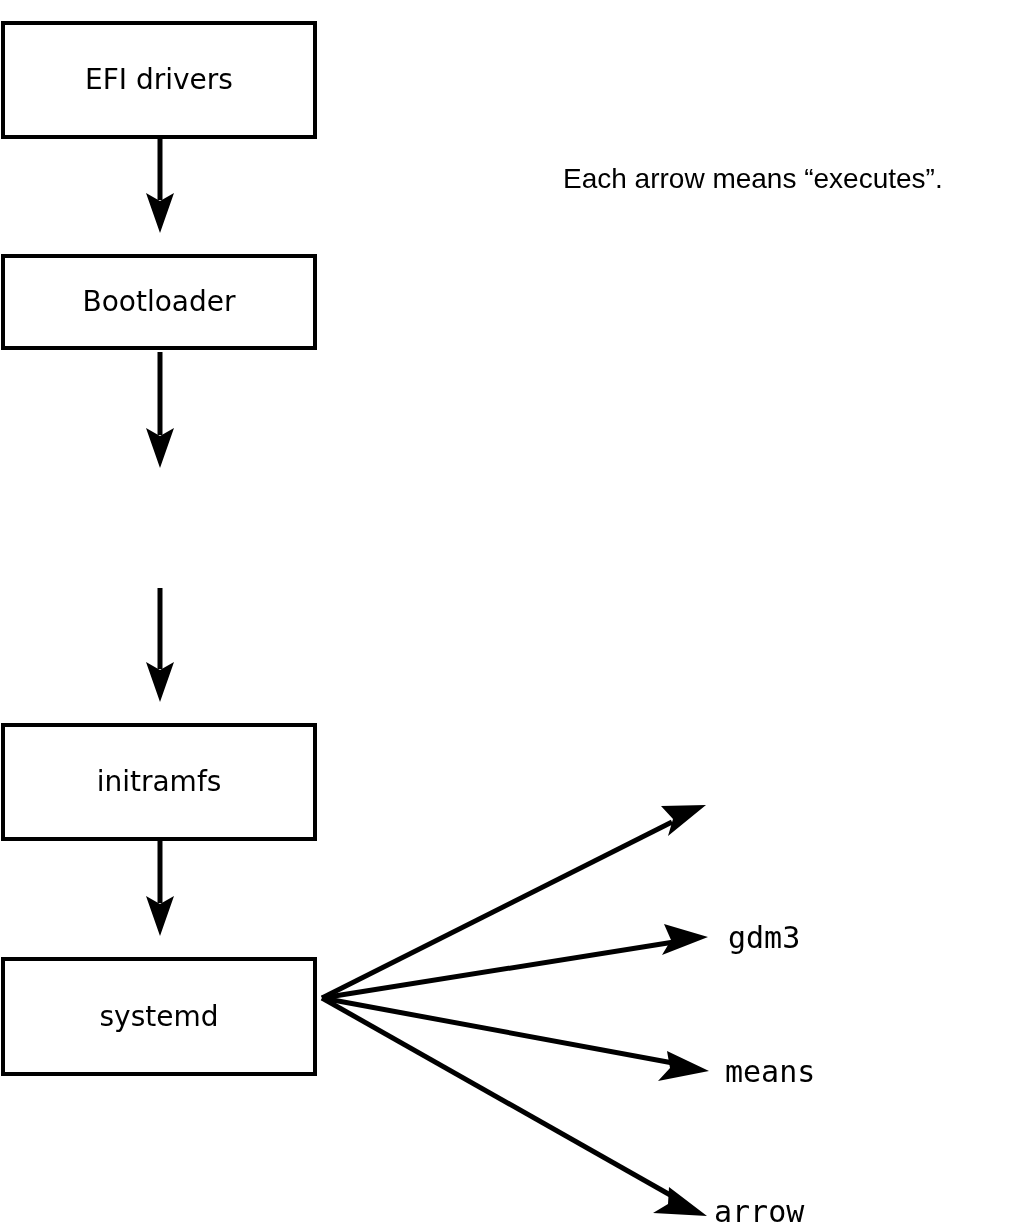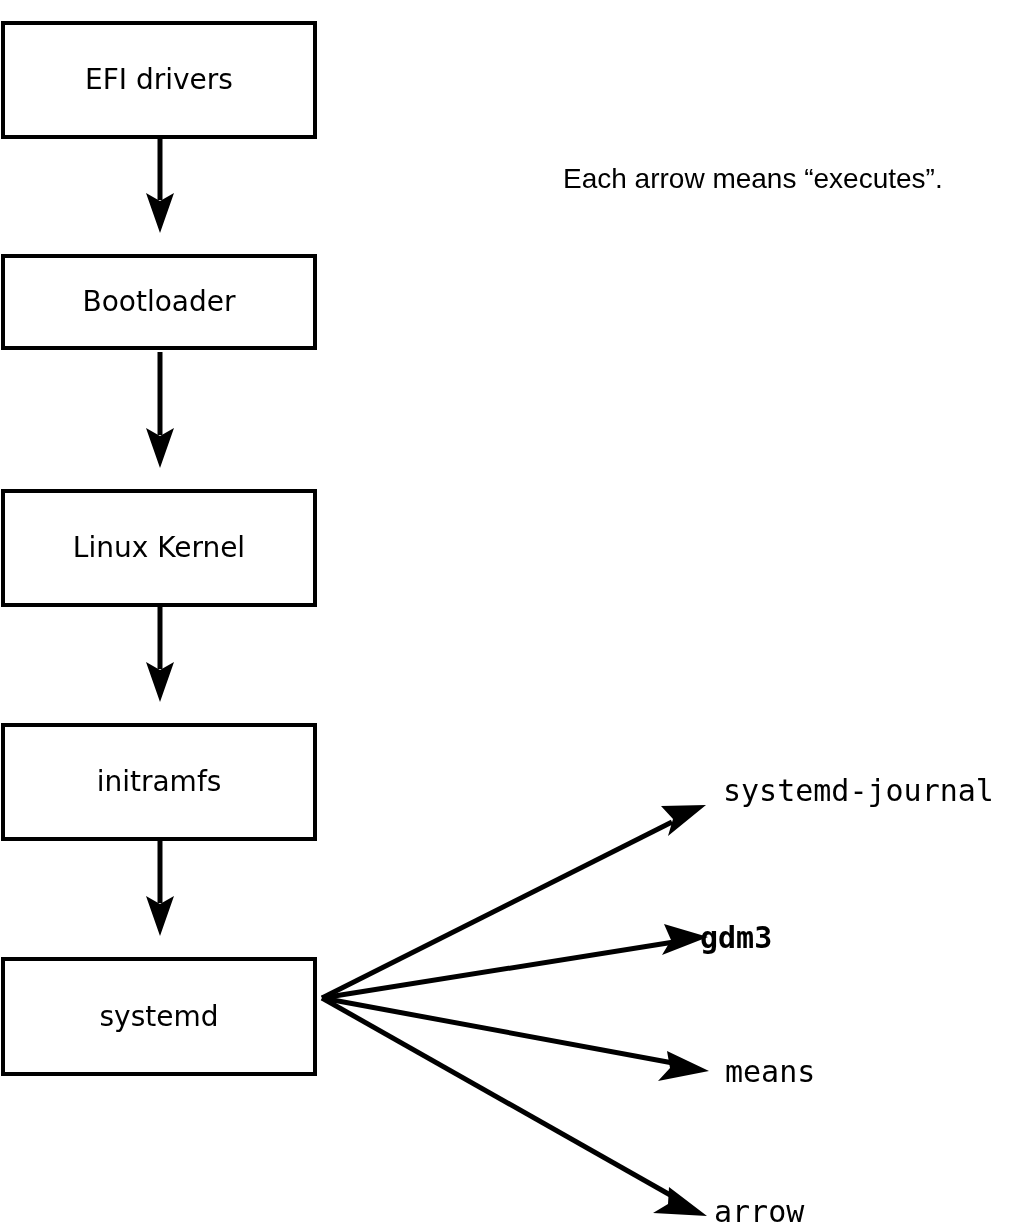--- a/index.html
+++ b/index.html
@@ -106,35 +106,31 @@
   </svg>
 
   <div class="stage-box" style="left:1px; top:2px; width:316px; height:118px;">
     <span class="stage-label">EFI drivers</span>
   </div>
 
   <div class="stage-box" style="left:1px; top:235px; width:316px; height:96px;">
     <span class="stage-label">Bootloader</span>
   </div>
 
-  <div class="stage-box" style="left:1px; top:470px; width:316px; height:118px;">
-    <span class="stage-label">Linux Kernel</span>
-  </div>
 
   <div class="stage-box" style="left:1px; top:938px; width:316px; height:119px;">
     <span class="stage-label">systemd</span>
   </div>
 
   <div class="stage-box" style="left:1px; top:704px; width:316px; height:118px;">
     <span class="stage-label">initramfs</span>
   </div>
 
-  <div class="proc-label" style="left:723px; top:776px;">systemd-journal</div>
 
-  <div class="proc-label" style="left:700px; top:923px;font-weight:bold;">gdm3</div>
+  <div class="proc-label" style="left:728px; top:923px;">gdm3</div>
 
   <div class="proc-label" style="left:725px; top:1057px;">means</div>
 
   <div class="proc-label" style="left:714px; top:1197px;">arrow</div>
 
   <div class="note-text" style="left:563px; top:165px;">Each arrow means “executes”.</div>
 
 </div>
 
 </body></html>

